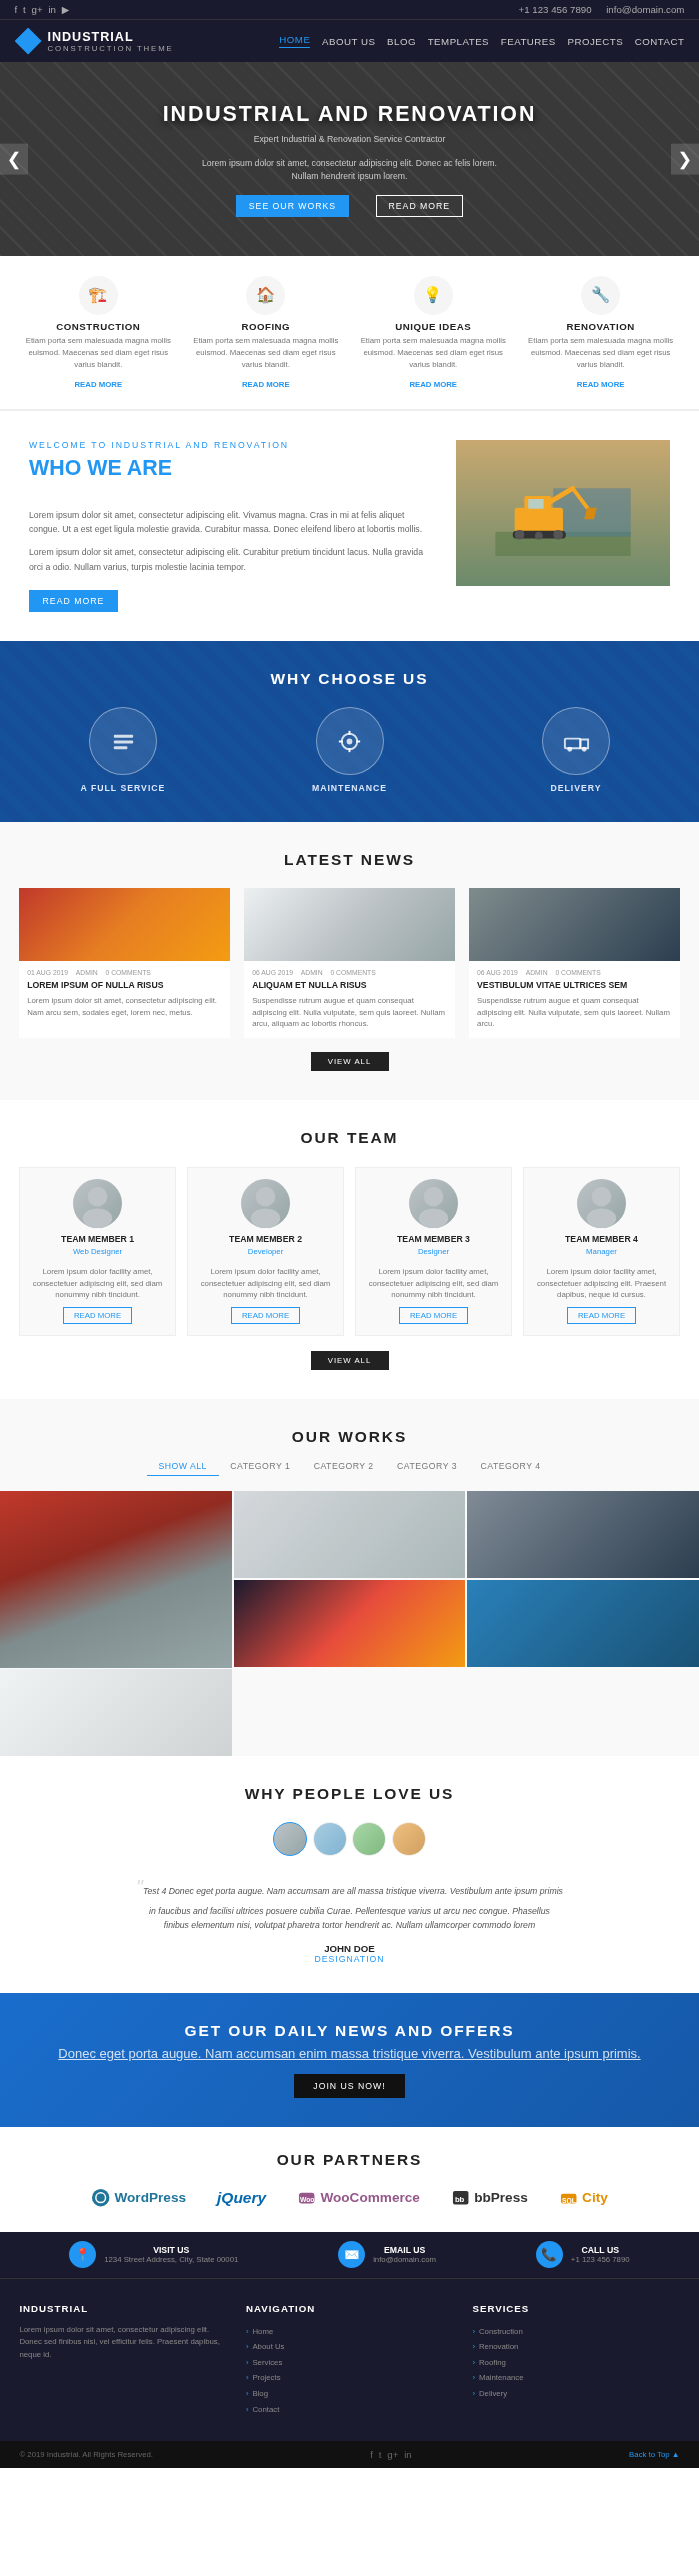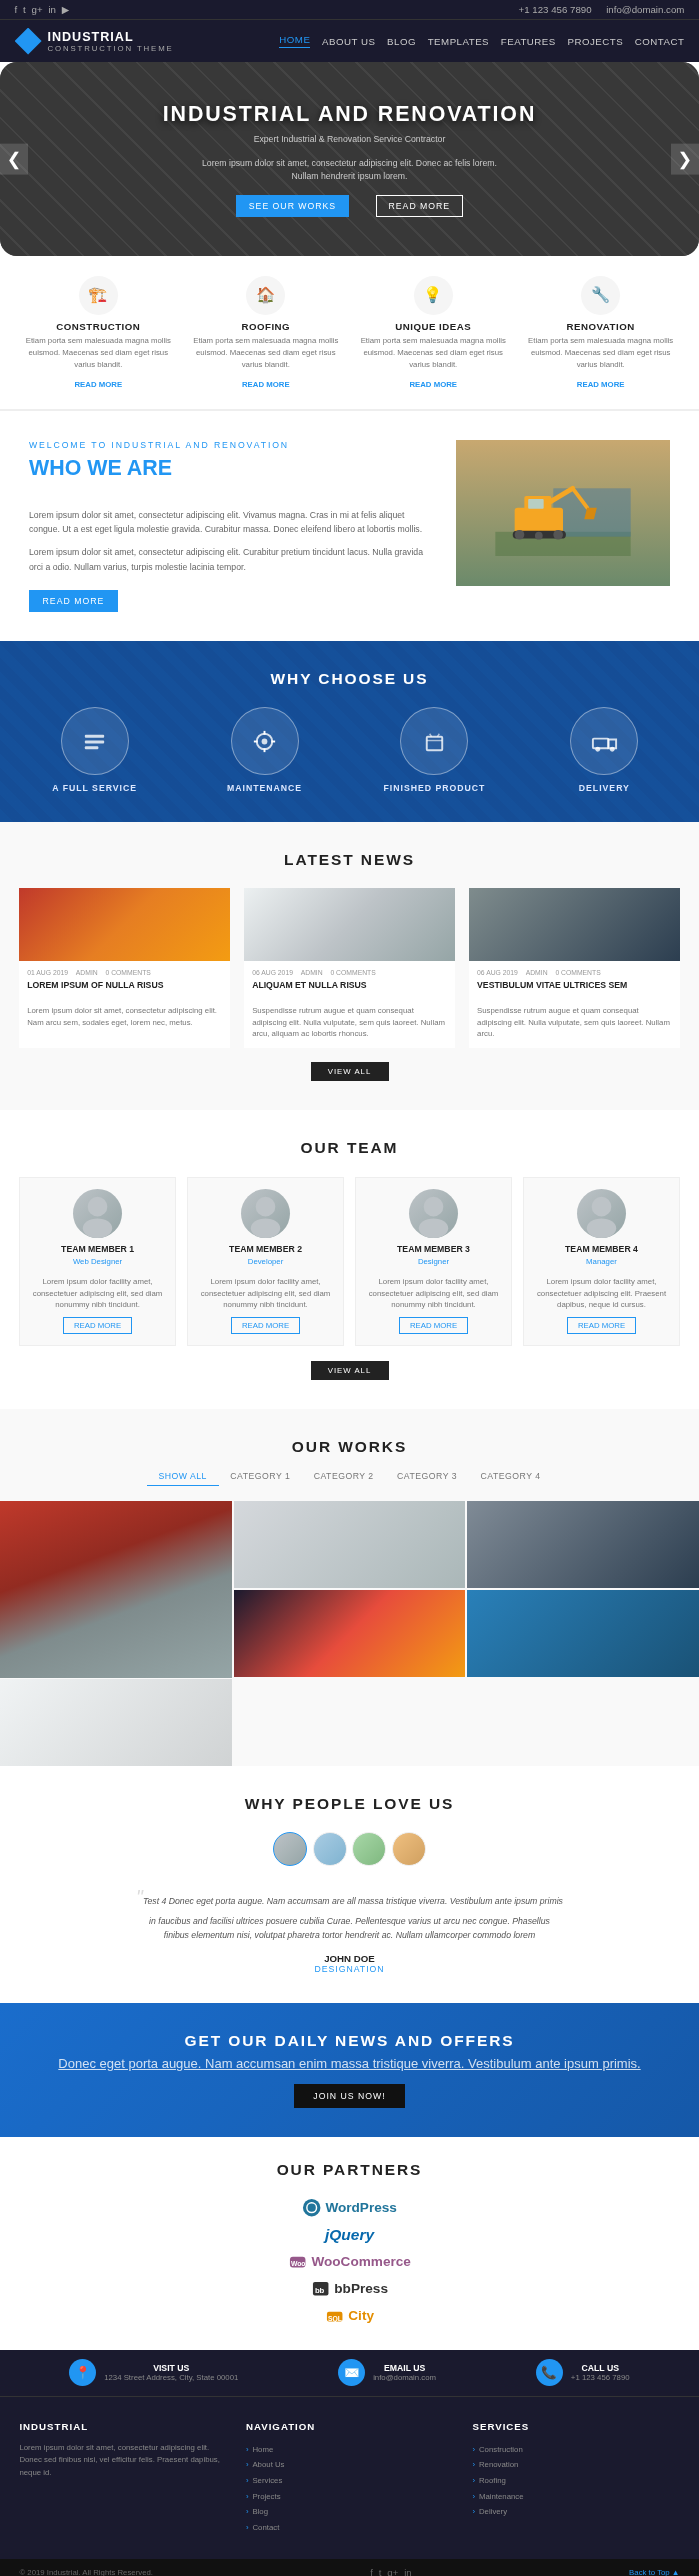--- a/index.html
+++ b/index.html
@@ -13,21 +13,21 @@
 
     .main-nav { background: #1a1a2e; display: flex; align-items: center; justify-content: space-between; padding: 7.8px 14.6px; border-top: 1px solid #333; }
     .nav-logo { display: flex; align-items: center; gap: 5.8px; }
     .nav-logo .logo-icon { width: 27px; height: 27px; background: #2196F3; clip-path: polygon(50% 0%, 100% 50%, 50% 100%, 0% 50%); }
     .nav-logo .logo-sub { color: #aaa; font-size: 7.8px; letter-spacing: 1.9px; display: block; }
     .nav-links { display: flex; gap: 11.7px; align-items: center; }
     .nav-links a { color: #ccc; font-size: 9.7px; text-decoration: none; letter-spacing: 0.5px; }
     .nav-links a.active { color: #2196F3; border-bottom: 1.9px solid #2196F3; padding-bottom: 1.9px; }
 
     
-    .hero { position: relative; height: 194px; background: linear-gradient(rgba(0,0,0,0.55), rgba(0,0,0,0.55)), #444; display: flex; flex-direction: column; align-items: center; justify-content: center; overflow: hidden; border-radius: 17px; }
+    .hero { position: relative; height: 194px; background: linear-gradient(rgba(0,0,0,0.55), rgba(0,0,0,0.55)), #444; display: flex; flex-direction: column; align-items: center; justify-content: center; overflow: hidden; }
     .hero-bg { position: absolute; inset: 0; background: repeating-linear-gradient(45deg, #555 0px, #555 1.9px, #444 1.9px, #444 19.4px), linear-gradient(#333, #555); opacity: 0.7; }
     .hero-content { position: relative; z-index: 2; text-align: center; padding: 0 29px; }
     .hero-content h1 { color: #fff; font-size: 21.4px; font-weight: 900; letter-spacing: 1.9px; text-transform: uppercase; text-shadow: 0 1.9px 7.8px rgba(0,0,0,0.8); }
     .hero-content p { color: #ccc; font-size: 8.7px; margin: 5.8px 0 11.7px; max-width: 311px; margin-left: auto; margin-right: auto; line-height: 1.5; }
     .hero-buttons { display: flex; gap: 27px; justify-content: center; }
     .hero-buttons .btn { padding: 4.9px 11.7px; font-size: 8.7px; text-transform: uppercase; letter-spacing: 1px; border: 1px solid #fff; color: #fff; background: transparent; cursor: pointer; }
     .hero-buttons .btn.primary { background: #2196F3; border-color: #2196F3; }
     .hero-nav-arrow { position: absolute; top: 50%; transform: translateY(-50%); color: #fff; font-size: 17.5px; cursor: pointer; z-index: 3; background: rgba(255,255,255,0.15); padding: 4.9px 6.8px; }
     .hero-nav-arrow.left { left: 0; }
     .hero-nav-arrow.right { right: 0; }
@@ -64,21 +64,21 @@
     .section-title { text-align: center; font-size: 15.5px; font-weight: 900; text-transform: uppercase; letter-spacing: 1.9px; margin-bottom: 19.4px; color: #222; }
     .news-grid { display: flex; gap: 14.6px; margin-bottom: 14.6px; }
     .news-card { flex: 1; background: #fff; overflow: hidden; }
     .news-img { height: 73px; background: linear-gradient(135deg, #555, #888); position: relative; overflow: hidden; }
     .news-img.fire { background: linear-gradient(135deg, #c0392b, #e67e22, #f39c12); }
     .news-img.office { background: linear-gradient(135deg, #ecf0f1, #bdc3c7, #95a5a6); }
     .news-img.roof { background: linear-gradient(135deg, #7f8c8d, #2c3e50); }
     .news-card-body { padding: 7.8px; }
     .news-meta { display: flex; gap: 7.8px; font-size: 6.8px; color: #999; margin-bottom: 3.9px; }
     .news-meta span { display: flex; align-items: center; gap: 1.9px; }
-    .news-card h4 { font-size: 8.7px; font-weight: bold; color: #222; margin-bottom: 15px; text-transform: uppercase; }
+    .news-card h4 { font-size: 8.7px; font-weight: bold; color: #222; margin-bottom: 5px; text-transform: uppercase; }
     .news-card p { font-size: 7.8px; color: #777; line-height: 1.5; }
     .view-all-btn { display: block; width: 78px; margin: 11.7px auto 0; padding: 4.9px 0; text-align: center; background: #222; color: #fff; font-size: 7.8px; text-transform: uppercase; letter-spacing: 1px; cursor: pointer; }
 
     
     .team-section { background: #fff; padding: 29px 19.4px; }
     .team-grid { display: flex; gap: 11.7px; margin-bottom: 14.6px; }
     .team-card { flex: 1; background: #f9f9f9; padding: 11.7px 7.8px; text-align: center; border: 1px solid #eee; }
     .team-avatar { width: 49px; height: 49px; border-radius: 50%; margin: 0 auto 5.8px; background: linear-gradient(135deg, #bdc3c7, #95a5a6); overflow: hidden; display: flex; align-items: center; justify-content: center; }
     .team-card h4 { font-size: 8.7px; font-weight: bold; text-transform: uppercase; margin-bottom: 2.9px; color: #222; }
     .team-card .role { font-size: 7.8px; color: #2196F3; margin-bottom: 10px; }
@@ -111,21 +111,21 @@
     .testi-quote::before { content: '"'; font-size: 19.4px; color: #ddd; }
 
     
     .newsletter-section { background: linear-gradient(135deg, #1a6dcc, #1558a8); padding: 29px 29px; text-align: center; }
     .newsletter-section h2 { color: #fff; font-size: 15.5px; font-weight: 900; text-transform: uppercase; letter-spacing: 1.9px; margin-bottom: 5.8px; }
     .newsletter-section p { color: rgba(255,255,255,0.8); font-size: 13px; margin-bottom: 13.6px; text-decoration: underline; }
     .newsletter-btn { display: inline-block; padding: 6.8px 19.4px; background: #111; color: #fff; font-size: 8.7px; text-transform: uppercase; letter-spacing: 1px; cursor: pointer; }
 
     
     .partners-section { background: #fff; padding: 24px 19.4px; }
-    .partners-logos { display: flex; gap: 8px; justify-content: center; align-items: center; flex-wrap: wrap; margin-top: 14.6px; flex-direction: column; }
+    .partners-logos { display: flex; gap: 31px; justify-content: center; align-items: center; flex-wrap: wrap; margin-top: 14.6px; }
     .partner-logo { font-size: 13.6px; font-weight: bold; color: #555; display: flex; align-items: center; gap: 3.9px; }
     .partner-logo .wp { color: #21759b; }
     .partner-logo .woo { color: #96588a; }
     .partner-logo .bb { color: #333; }
     .partner-logo .mysql { color: #e48e00; }
 
     
     .footer-top { background: #1a1a2e; padding: 24px 19.4px; display: flex; gap: 19.4px; }
     .footer-col { flex: 1; }
     .footer-col h4 { color: #fff; font-size: 9.7px; text-transform: uppercase; letter-spacing: 1px; margin-bottom: 9.7px; font-weight: bold; }
@@ -281,31 +281,20 @@
         <svg width="29" height="29" viewBox="0 0 30 30">
           <circle cx="15" cy="15" r="8" stroke="white" stroke-width="2" fill="none" opacity="0.8"></circle>
           <circle cx="15" cy="15" r="3" fill="white" opacity="0.8"></circle>
           <line x1="15" y1="4" x2="15" y2="8" stroke="white" stroke-width="2"></line>
           <line x1="15" y1="22" x2="15" y2="26" stroke="white" stroke-width="2"></line>
           <line x1="4" y1="15" x2="8" y2="15" stroke="white" stroke-width="2"></line>
           <line x1="22" y1="15" x2="26" y2="15" stroke="white" stroke-width="2"></line>
         </svg>
       </div>
       <p>MAINTENANCE</p>
-    </div>
-    <div class="why-item">
-      <div class="why-circle">
-        <svg width="29" height="29" viewBox="0 0 30 30">
-          <rect x="7" y="10" width="16" height="14" rx="1" stroke="white" stroke-width="2" fill="none" opacity="0.8"></rect>
-          <line x1="7" y1="14" x2="23" y2="14" stroke="white" stroke-width="1.5" opacity="0.6"></line>
-          <line x1="12" y1="10" x2="10" y2="7" stroke="white" stroke-width="1.5" opacity="0.6"></line>
-          <line x1="18" y1="10" x2="20" y2="7" stroke="white" stroke-width="1.5" opacity="0.6"></line>
-        </svg>
-      </div>
-      <p>FINISHED PRODUCT</p>
     </div>
     <div class="why-item">
       <div class="why-circle">
         <svg width="29" height="29" viewBox="0 0 30 30">
           <rect x="3" y="12" width="16" height="10" rx="1" stroke="white" stroke-width="2" fill="none" opacity="0.8"></rect>
           <polygon points="19,13 27,13 27,22 19,22" stroke="white" stroke-width="2" fill="none" opacity="0.8"></polygon>
           <circle cx="8" cy="23" r="2.5" fill="white" opacity="0.8"></circle>
           <circle cx="23" cy="23" r="2.5" fill="white" opacity="0.8"></circle>
         </svg>
       </div>

